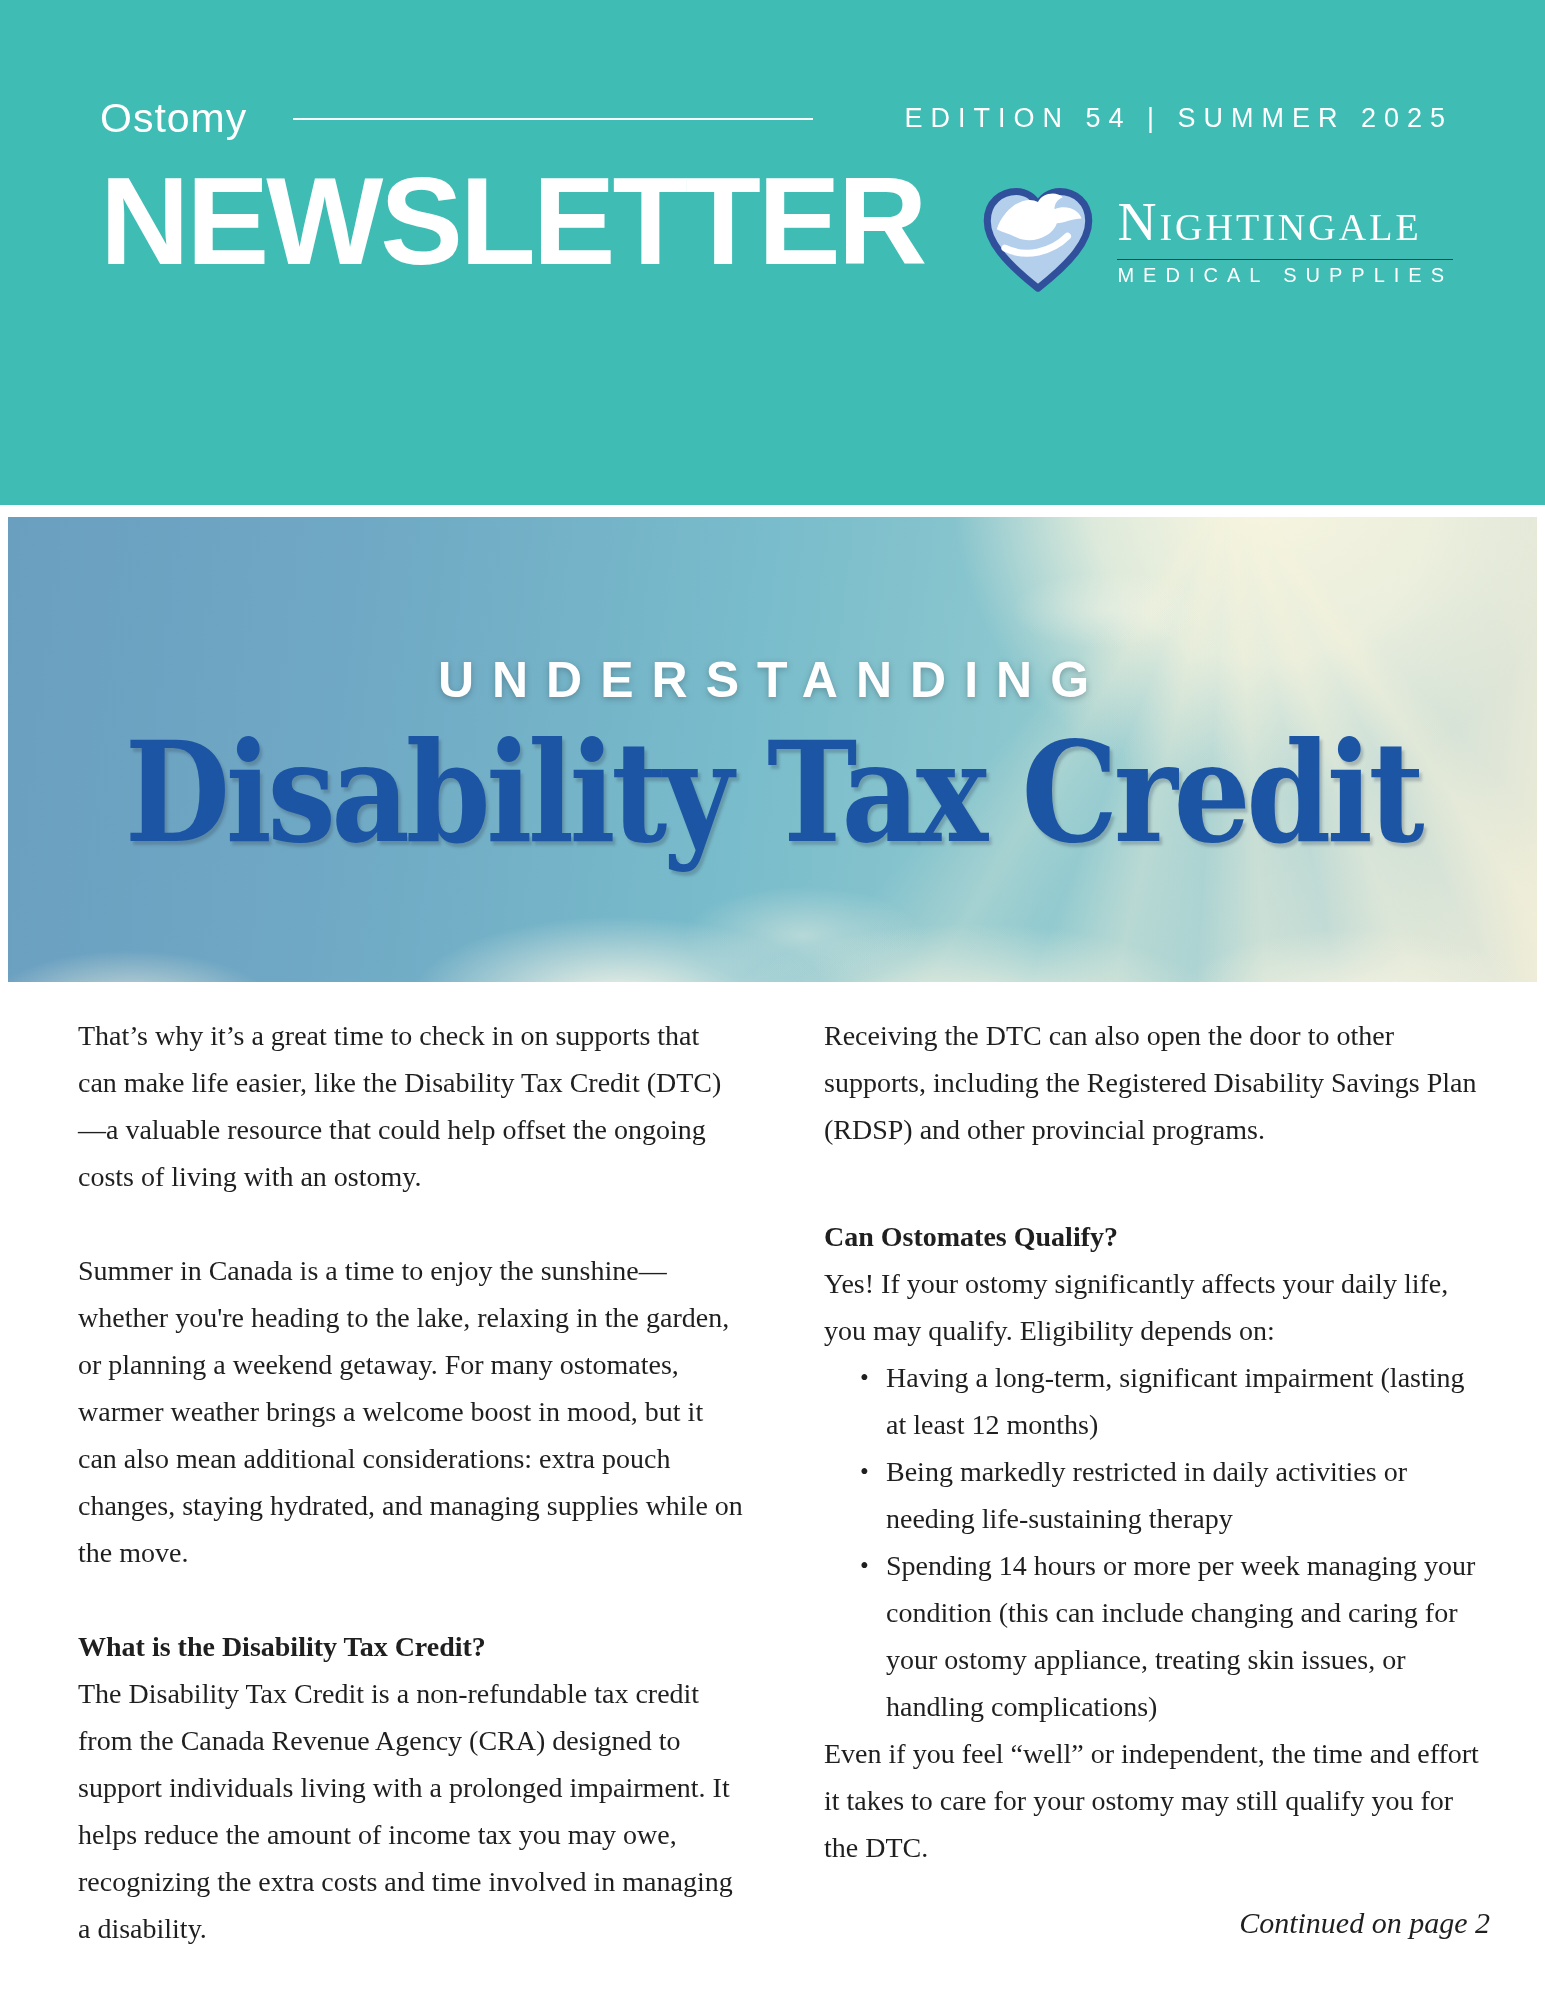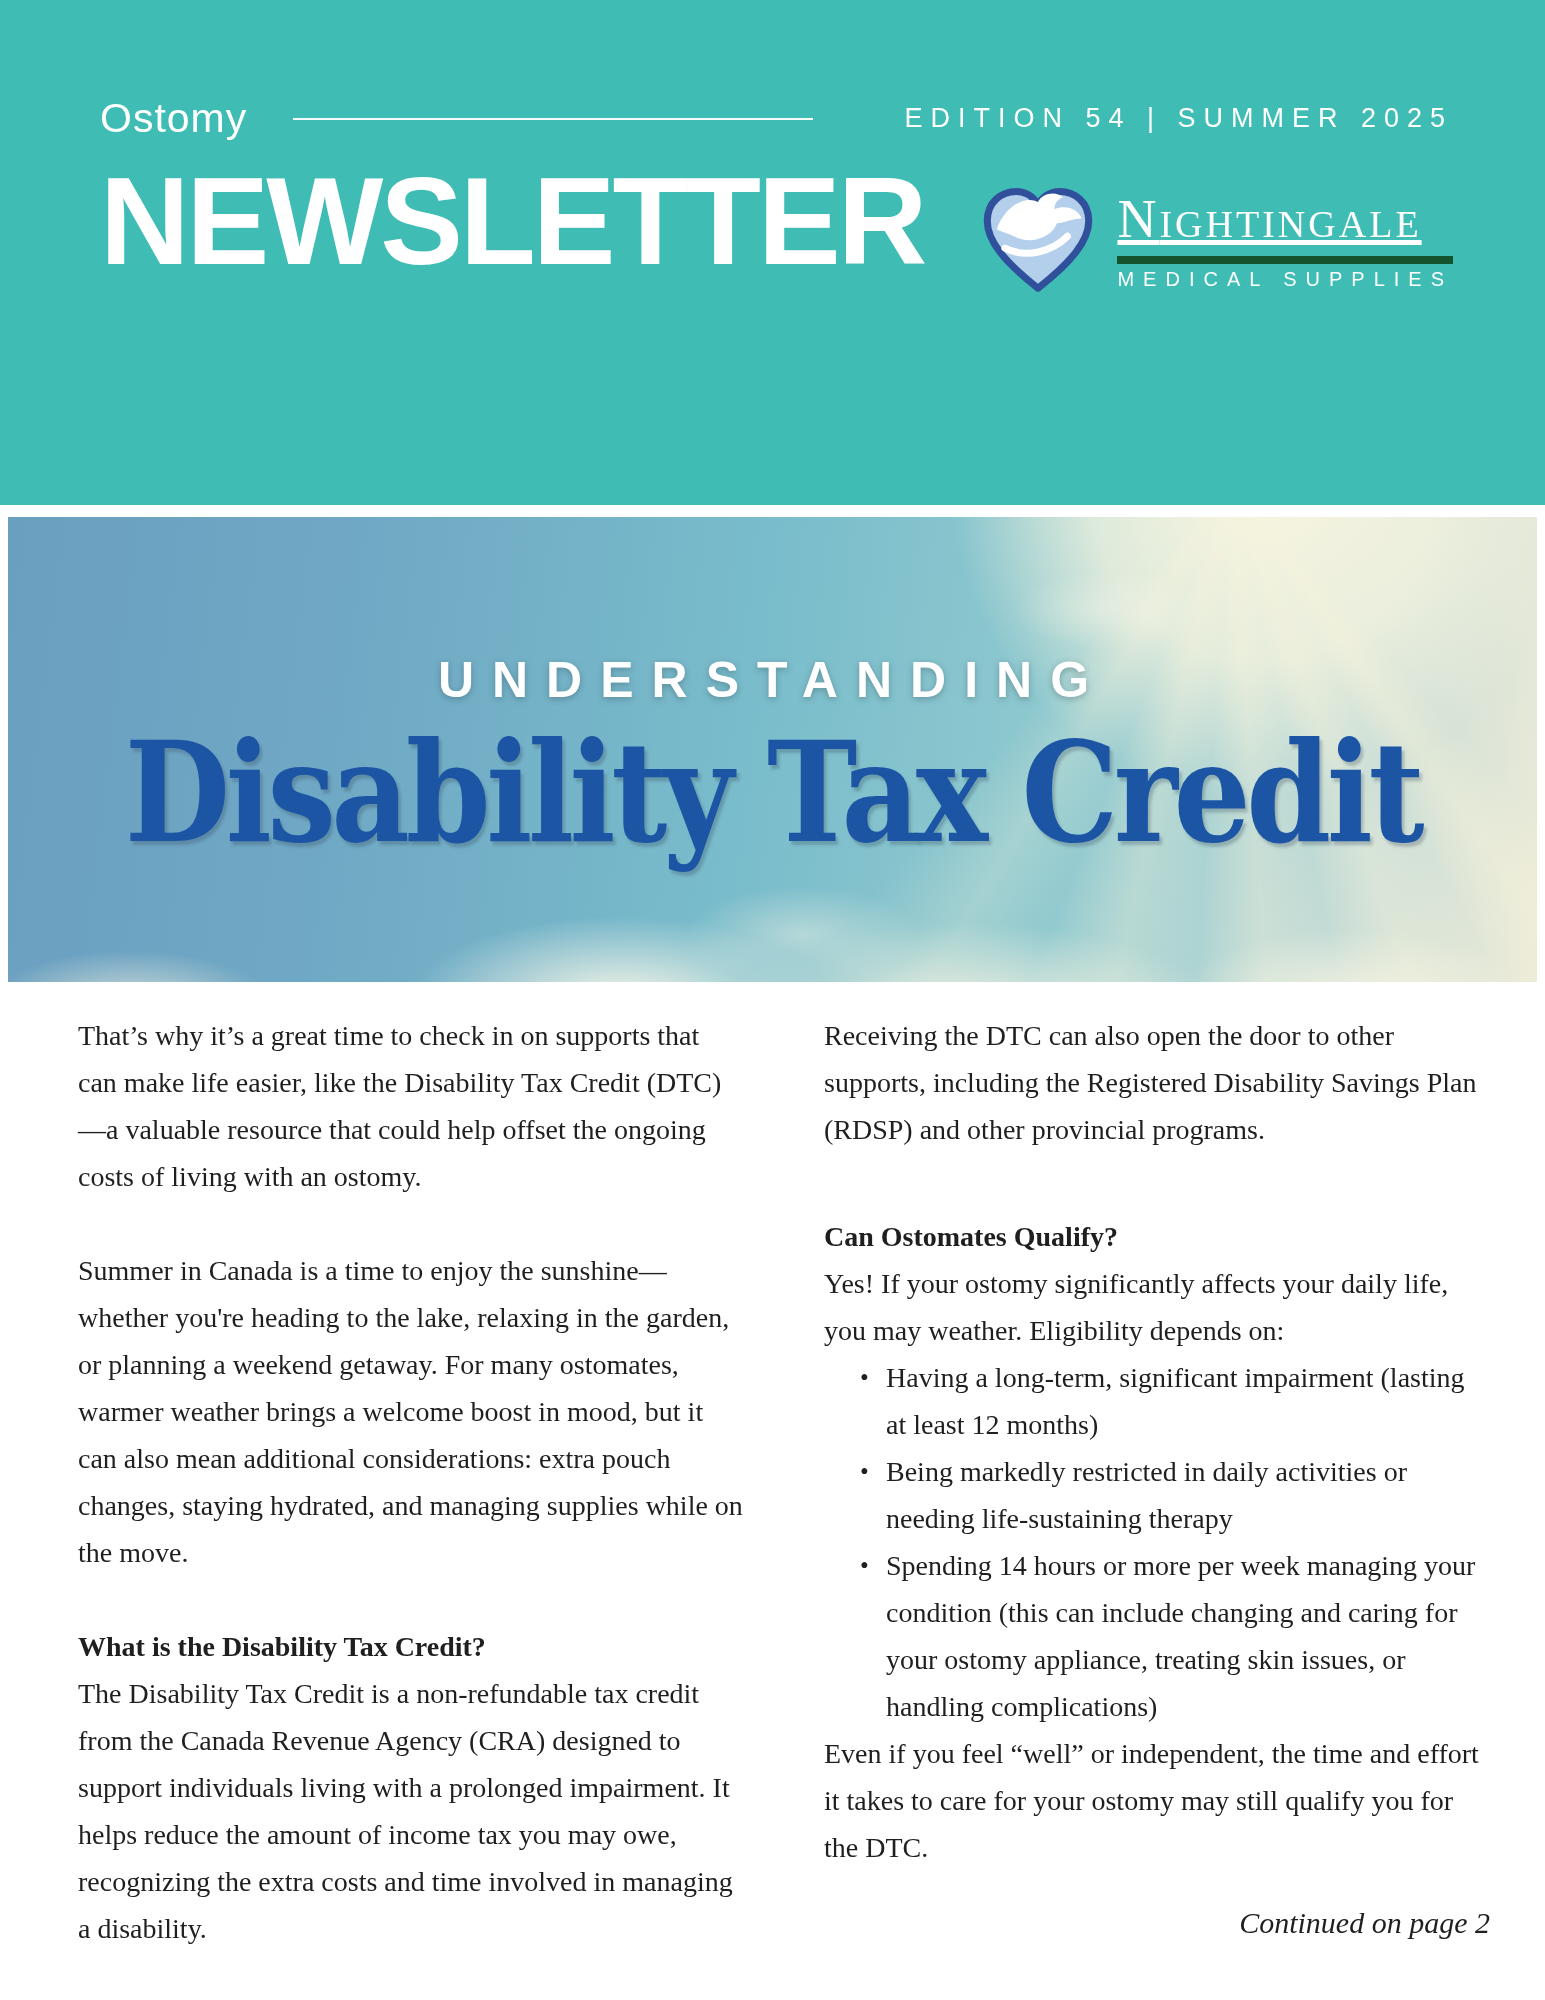--- a/index.html
+++ b/index.html
@@ -24,21 +24,21 @@
   .kicker{font-size:41px;font-weight:400;line-height:1;letter-spacing:1px;}
   .rule{height:2px;background:rgba(255,255,255,.95);width:520px;margin-left:46px;margin-right:auto;}
   .edition{font-size:27px;letter-spacing:8px;white-space:nowrap;font-weight:400;}
   .mast-row2{display:flex;justify-content:space-between;align-items:flex-start;margin-top:20px;}
   .nl-title{font-size:124px;font-weight:700;line-height:1;margin:0;letter-spacing:-3px;}
   .brand{display:flex;align-items:center;gap:20px;margin-top:26px;}
   .heart{width:118px;height:112px;display:block;}
   .brand-text{display:flex;flex-direction:column;}
   .brand-name{
     font-family:"Liberation Serif",serif;font-variant:small-caps;text-transform:lowercase;
-    font-size:54px;letter-spacing:3px;line-height:1;padding-bottom:10px;border-bottom:8px solid #14532d;text-decoration:underline;
+    font-size:54px;letter-spacing:3px;line-height:1;padding-bottom:10px;border-bottom:1px solid #14532d;
   }
   .brand-name::first-letter{text-transform:uppercase;}
   .brand-sub{font-size:20px;letter-spacing:9px;margin-top:4px;white-space:nowrap;font-weight:400;}
 
   
   .hero{
     position:relative;margin:12px 8px 0;height:465px;overflow:hidden;text-align:center;
     background:
       radial-gradient(circle 430px at 82% -6%, rgba(250,246,224,.98), rgba(250,246,224,.72) 40%, rgba(250,246,224,0) 72%),
       linear-gradient(97deg,#6B9FC0 0%, #6FA8C4 22%, #79BCCB 48%, #8FC9CF 68%, #C8DDD6 88%, #ECEBD8 100%);
@@ -127,21 +127,21 @@
     <section class="col">
       <p>That’s why it’s a great time to check in on supports that can make life easier, like the Disability Tax Credit (DTC)—a valuable resource that could help offset the ongoing costs of living with an ostomy.</p>
       <p>Summer in Canada is a time to enjoy the sunshine—whether you're heading to the lake, relaxing in the garden, or planning a weekend getaway. For many ostomates, warmer weather brings a welcome boost in mood, but it can also mean additional considerations: extra pouch changes, staying hydrated, and managing supplies while on the move.</p>
       <h2>What is the Disability Tax Credit?</h2>
       <p class="tight">The Disability Tax Credit is a non-refundable tax credit from the Canada Revenue Agency (CRA) designed to support individuals living with a prolonged impairment. It helps reduce the amount of income tax you may owe, recognizing the extra costs and time involved in managing a disability.</p>
     </section>
 
     <section class="col">
       <p class="lead">Receiving the DTC can also open the door to other supports, including the Registered Disability Savings Plan (RDSP) and other provincial programs.</p>
       <h2>Can Ostomates Qualify?</h2>
-      <p class="tight">Yes! If your ostomy significantly affects your daily life, you may weather. Eligibility depends on:</p>
+      <p class="tight">Yes! If your ostomy significantly affects your daily life, you may qualify. Eligibility depends on:</p>
       <ul>
         <li>Having a long-term, significant impairment (lasting at least 12 months)</li>
         <li>Being markedly restricted in daily activities or needing life-sustaining therapy</li>
         <li>Spending 14 hours or more per week managing your condition (this can include changing and caring for your ostomy appliance, treating skin issues, or handling complications)</li>
       </ul>
       <p class="tight">Even if you feel “well” or independent, the time and effort it takes to care for your ostomy may still qualify you for the DTC.</p>
       <div class="continued">Continued on page 2</div>
     </section>
   </main>
 

